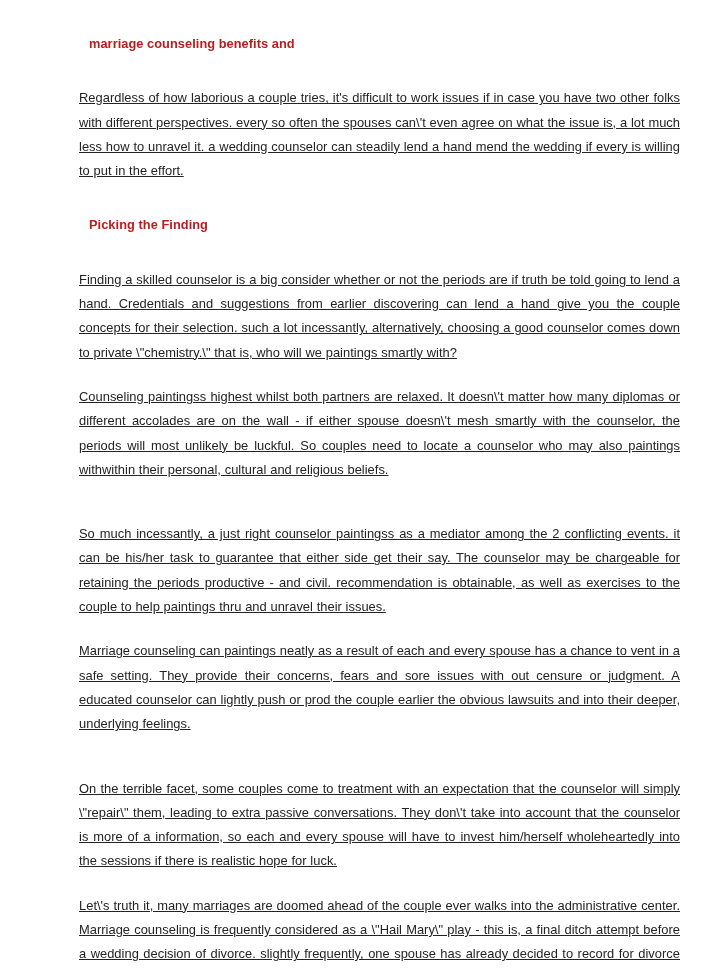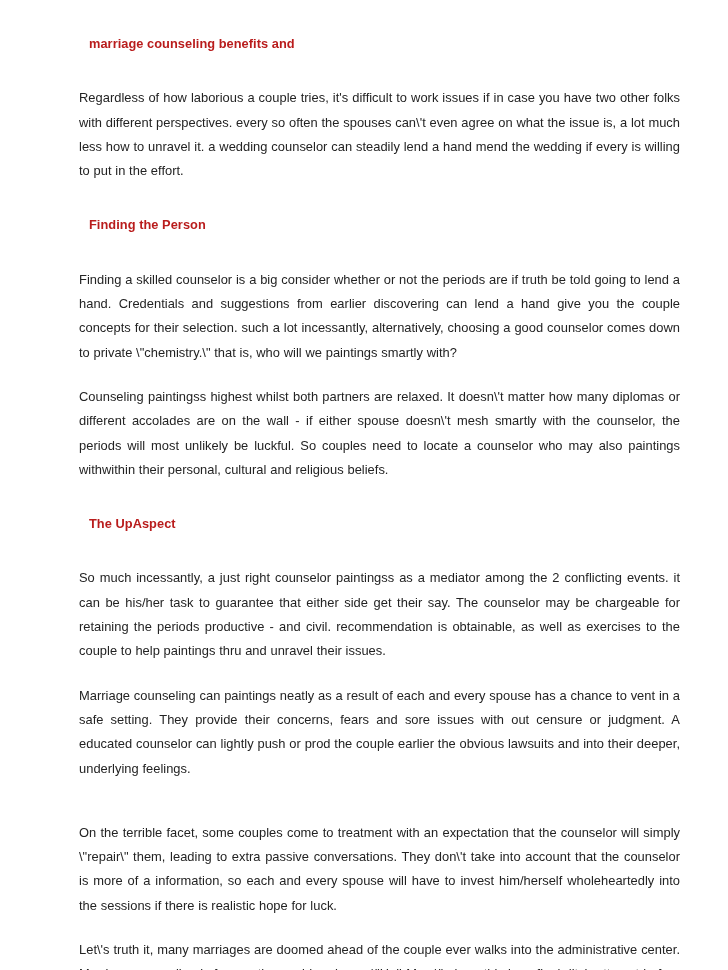--- a/index.html
+++ b/index.html
@@ -38,47 +38,47 @@
   .doc-para {
     font-size: 12.9px;
     font-weight: normal;
     line-height: 24.3px;
     color: #232323;
     margin: 0;
     text-align: justify;
     text-justify: inter-word;
     letter-spacing: 0.02px;
     word-spacing: 0.15px;
+    text-decoration: underline;
   }
   .gap-after-heading { height: 20px; }
   .gap-after-para    { height: 20px; }
   .gap-before-heading{ height: 20px; }
 </style>
 </head>
 <body>
 
 <div class="page">
   <div class="content">
 
     <h2 class="doc-heading">marriage counseling benefits and</h2>
     <div class="gap-after-heading"></div>
 
     <p class="doc-para">Regardless of how laborious a couple tries, it's difficult to work issues if in case you have two other folks with different perspectives. every so often the spouses can\'t even agree on what the issue is, a lot much less how to unravel it. a wedding counselor can steadily lend a hand mend the wedding if every is willing to put in the effort.</p>
     <div class="gap-before-heading"></div>
 
-    <h2 class="doc-heading">Finding the Person</h2>
+    <h2 class="doc-heading">Picking the Finding</h2>
     <div class="gap-after-heading"></div>
 
     <p class="doc-para">Finding a skilled counselor is a big consider whether or not the periods are if truth be told going to lend a hand. Credentials and suggestions from earlier discovering can lend a hand give you the couple concepts for their selection. such a lot incessantly, alternatively, choosing a good counselor comes down to private \"chemistry.\" that is, who will we paintings smartly with?</p>
     <div class="gap-after-para"></div>
 
     <p class="doc-para">Counseling paintingss highest whilst both partners are relaxed. It doesn\'t matter how many diplomas or different accolades are on the wall - if either spouse doesn\'t mesh smartly with the counselor, the periods will most unlikely be luckful. So couples need to locate a counselor who may also paintings withwithin their personal, cultural and religious beliefs.</p>
     <div class="gap-before-heading"></div>
 
-    <h2 class="doc-heading">The UpAspect</h2>
     <div class="gap-after-heading"></div>
 
     <p class="doc-para">So much incessantly, a just right counselor paintingss as a mediator among the 2 conflicting events. it can be his/her task to guarantee that either side get their say. The counselor may be chargeable for retaining the periods productive - and civil. recommendation is obtainable, as well as exercises to the couple to help paintings thru and unravel their issues.</p>
     <div class="gap-after-para"></div>
 
     <p class="doc-para">Marriage counseling can paintings neatly as a result of each and every spouse has a chance to vent in a safe setting. They provide their concerns, fears and sore issues with out censure or judgment. A educated counselor can lightly push or prod the couple earlier the obvious lawsuits and into their deeper, underlying feelings.</p>
     <div class="gap-before-heading"></div>
 
     <div class="gap-after-heading"></div>
 

